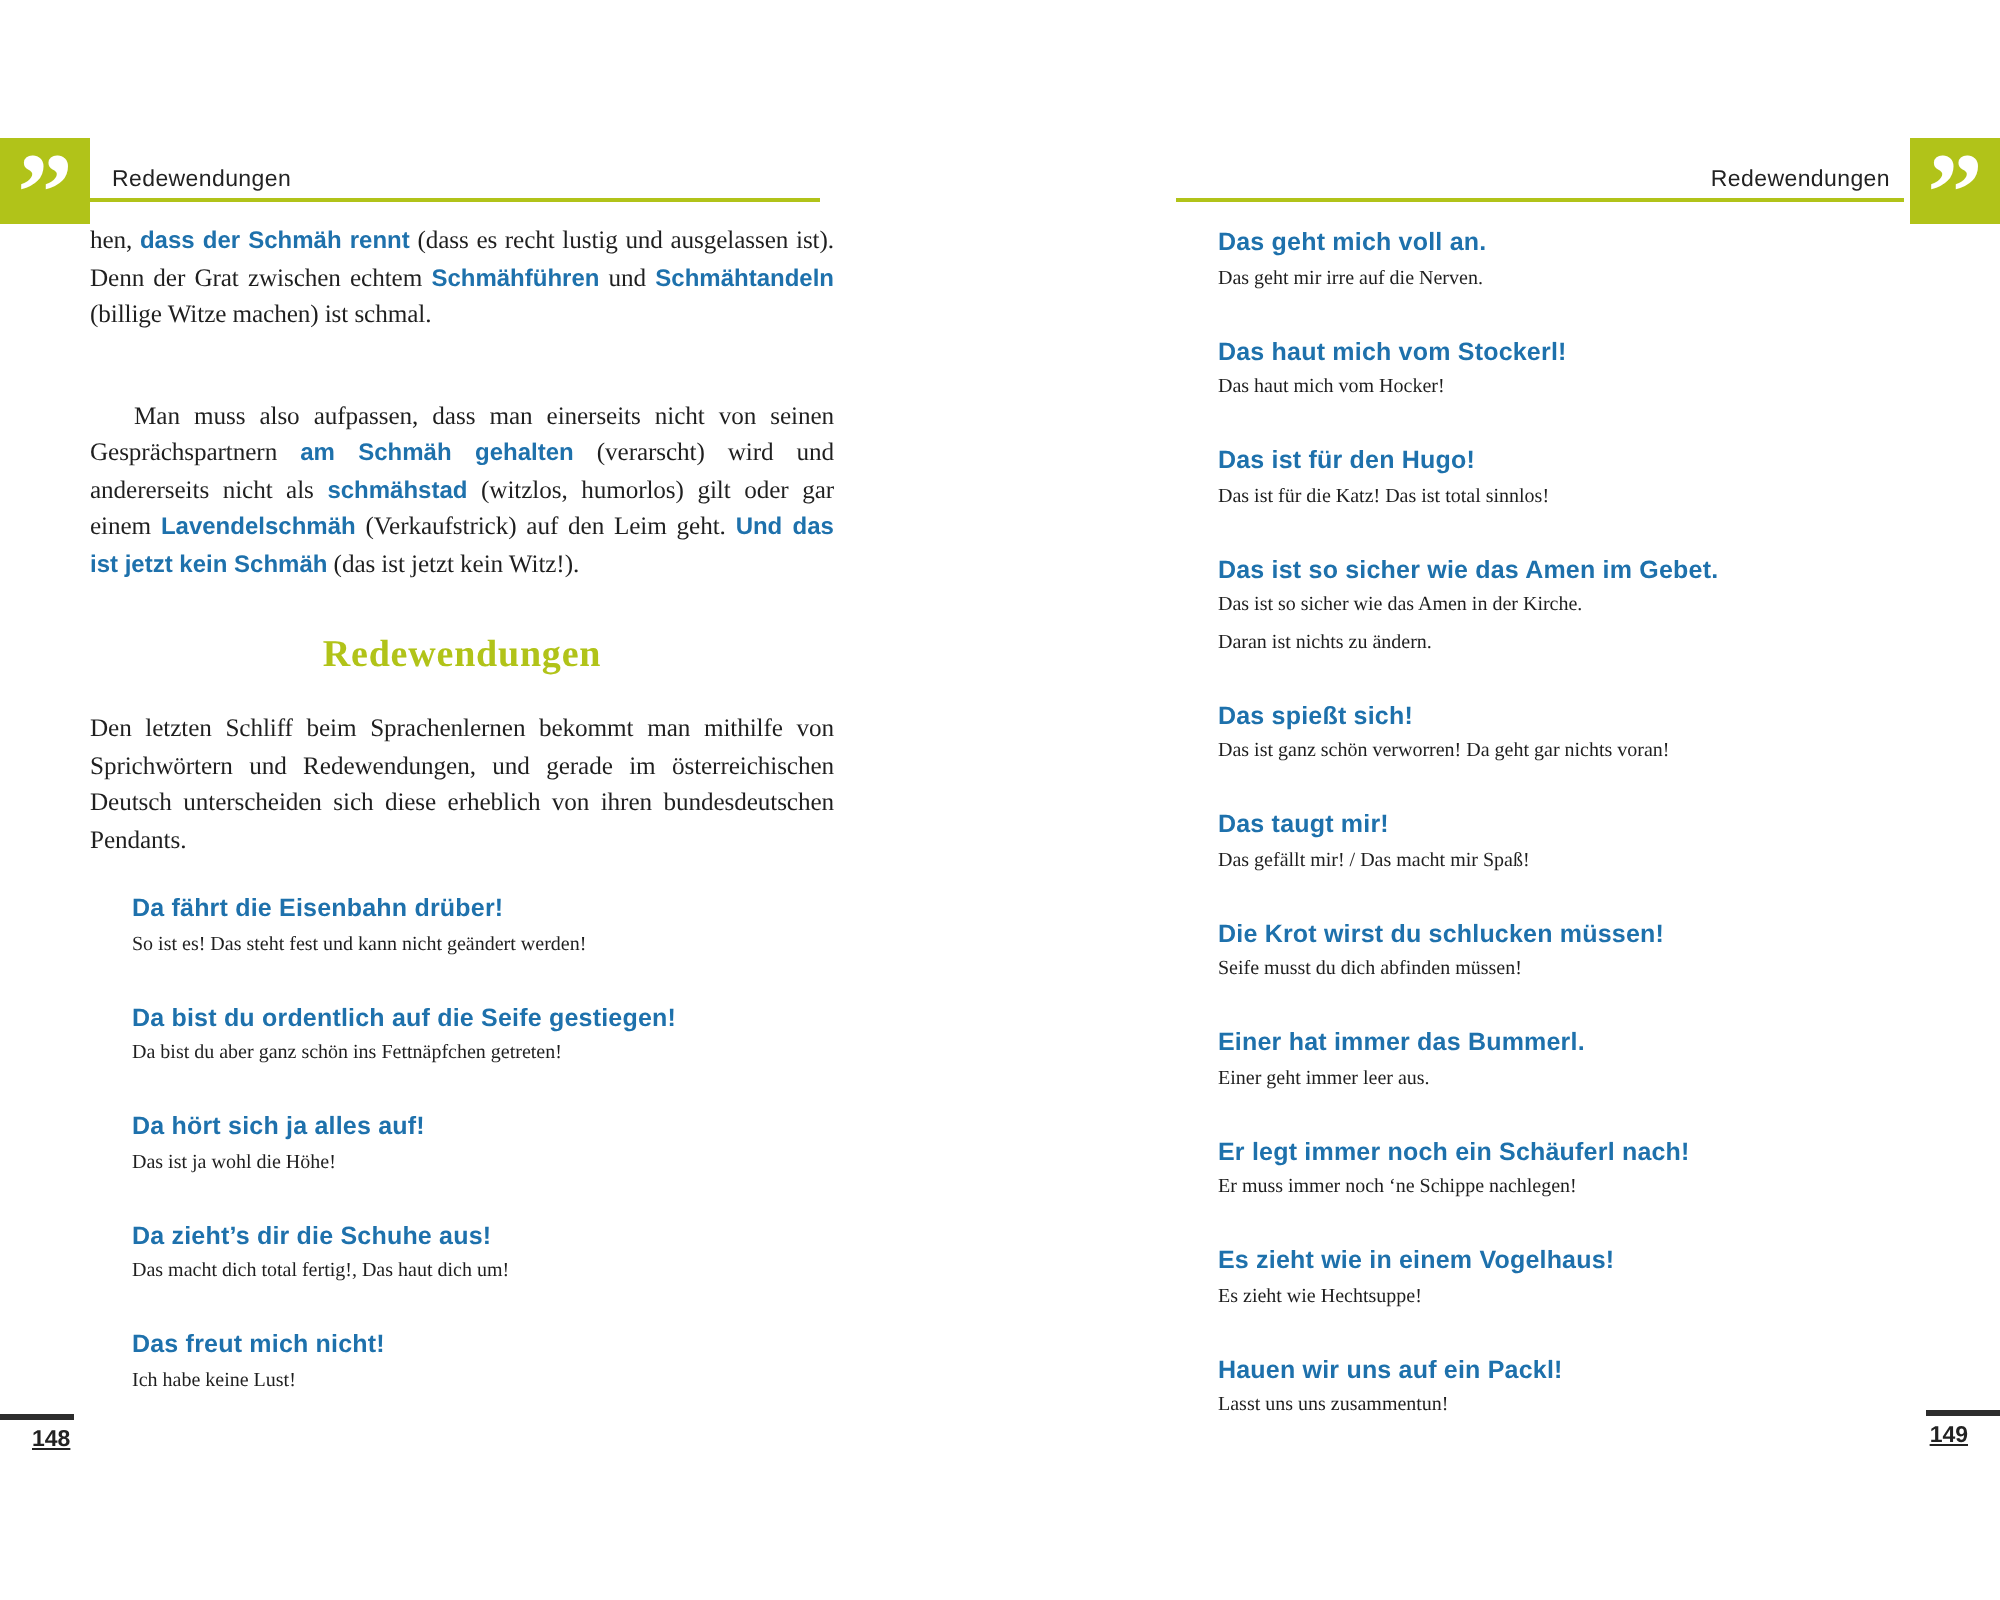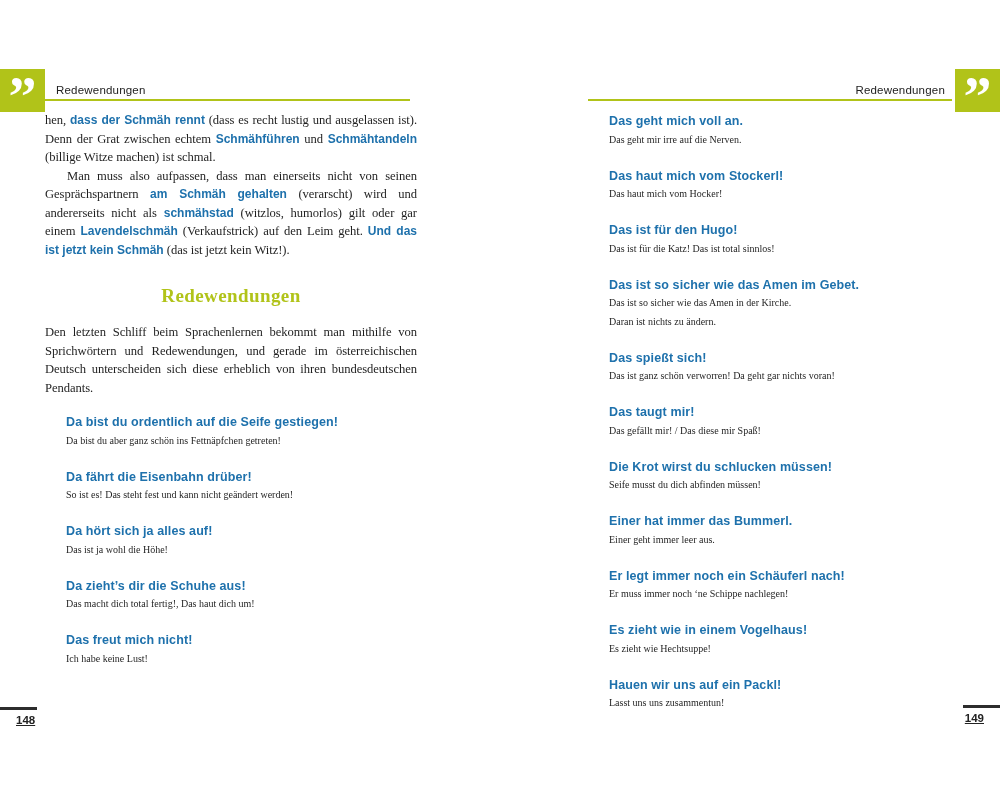--- a/index.html
+++ b/index.html
@@ -21,21 +21,21 @@
   .hr-left{left:45px;width:365px;}
   .hr-right{left:588px;width:364px;}
 
   
   .col{position:absolute;font-size:13px;line-height:18.5px;color:var(--text,#1f1f1f);}
   .col-left{left:45px;top:111px;width:372px;}
   .col-right{left:588px;top:112px;width:364px;}
 
   p{margin:0;}
   .jpara{text-align:justify;font-size:12.6px;letter-spacing:-.05px;}
-  .jpara.indent{text-indent:22px;}
+  .jpara.indent{text-indent:22px;margin-top:32px;}
   .hl{font-family:"Liberation Sans",sans-serif;font-weight:700;font-size:12px;
       color:var(--blue,#1e71ac);letter-spacing:0;}
 
   .section-heading{margin:26px 0 16px 0;line-height:30px;text-align:center;
       font:700 19px "Liberation Serif",serif;color:var(--green,#b1c319);letter-spacing:.4px;}
 
   .idioms{margin:16px 0 0 21px;}
   .col-right .idioms{margin-top:0;}
   .pair{margin:0 0 17.5px 0;}
   .phrase{font:700 12.5px "Liberation Sans",sans-serif;color:var(--blue,#1e71ac);
@@ -68,30 +68,30 @@
   </div>
 
   <div class="col col-left">
     <p class="jpara"><span>hen, </span><span class="hl">dass der Schmäh rennt</span><span> (dass es recht lustig und ausgelassen ist). Denn der Grat zwischen echtem </span><span class="hl">Schmähführen</span><span> und </span><span class="hl">Schmähtandeln</span><span> (billige Witze machen) ist schmal.</span></p>
     <p class="jpara indent"><span>Man muss also aufpassen, dass man einerseits nicht von seinen Gesprächspartnern </span><span class="hl">am Schmäh gehalten</span><span> (verarscht) wird und andererseits nicht als </span><span class="hl">schmähstad</span><span> (witzlos, humorlos) gilt oder gar einem </span><span class="hl">Lavendelschmäh</span><span> (Verkaufstrick) auf den Leim geht. </span><span class="hl">Und das ist jetzt kein Schmäh</span><span> (das ist jetzt kein Witz!).</span></p>
     <h2 class="section-heading">Redewendungen</h2>
     <p class="jpara"><span>Den letzten Schliff beim Sprachenlernen bekommt man mithilfe von Sprichwörtern und Redewendungen, und gerade im österreichischen Deutsch unterscheiden sich diese erheblich von ihren bundesdeutschen Pendants.</span></p>
     <div class="idioms">
 
         <div class="pair">
+          <div class="phrase">Da fährt die Eisenbahn drüber!</div>
+          <div class="transwrap">
+            <div class="trans">So ist es! Das steht fest und kann nicht geändert werden!</div>
+          </div>
+        </div>
+
+        <div class="pair">
           <div class="phrase">Da bist du ordentlich auf die Seife gestiegen!</div>
           <div class="transwrap">
             <div class="trans">Da bist du aber ganz schön ins Fettnäpfchen getreten!</div>
-          </div>
-        </div>
-
-        <div class="pair">
-          <div class="phrase">Da fährt die Eisenbahn drüber!</div>
-          <div class="transwrap">
-            <div class="trans">So ist es! Das steht fest und kann nicht geändert werden!</div>
           </div>
         </div>
 
         <div class="pair">
           <div class="phrase">Da hört sich ja alles auf!</div>
           <div class="transwrap">
             <div class="trans">Das ist ja wohl die Höhe!</div>
           </div>
         </div>
 
@@ -146,21 +146,21 @@
         <div class="pair">
           <div class="phrase">Das spießt sich!</div>
           <div class="transwrap">
             <div class="trans">Das ist ganz schön verworren! Da geht gar nichts voran!</div>
           </div>
         </div>
 
         <div class="pair">
           <div class="phrase">Das taugt mir!</div>
           <div class="transwrap">
-            <div class="trans">Das gefällt mir! / Das diese mir Spaß!</div>
+            <div class="trans">Das gefällt mir! / Das macht mir Spaß!</div>
           </div>
         </div>
 
         <div class="pair">
           <div class="phrase">Die Krot wirst du schlucken müssen!</div>
           <div class="transwrap">
             <div class="trans">Seife musst du dich abfinden müssen!</div>
           </div>
         </div>
 

